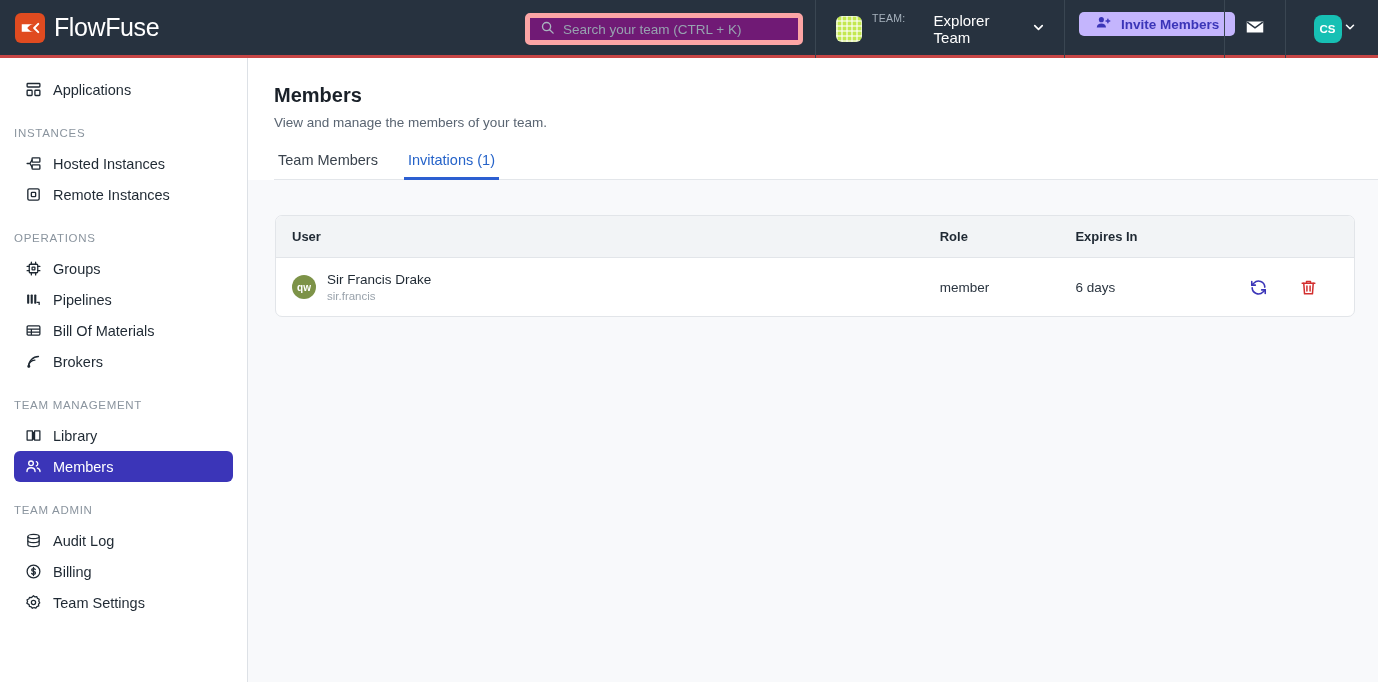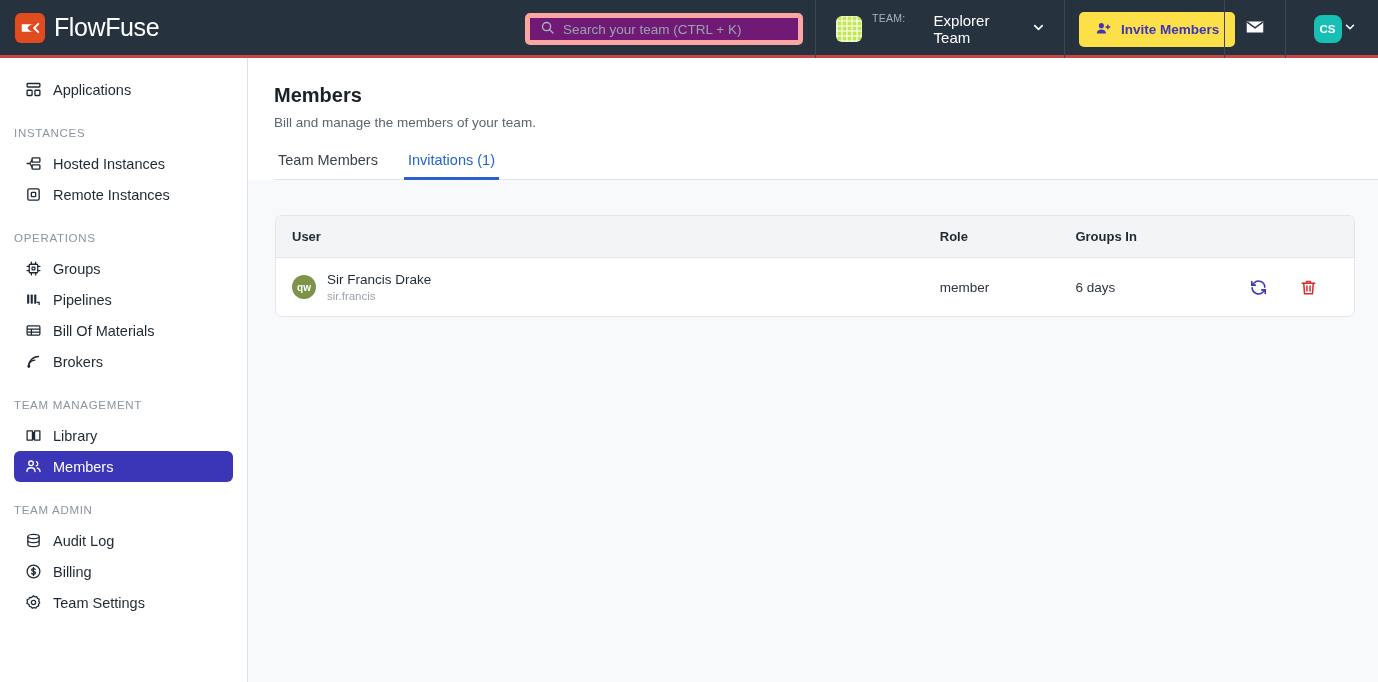--- a/index.html
+++ b/index.html
@@ -44,21 +44,21 @@
       repeating-linear-gradient(0deg, rgba(255,255,255,.55) 0 2px, transparent 2px 5px),
       repeating-linear-gradient(90deg, rgba(255,255,255,.55) 0 2px, transparent 2px 5px),
       #C3E84F;
   }
   .team-meta { display: flex; line-height: 1.15; flex: 1; gap: 28px; }
   .team-label { color: #A7B2BD; font-size: 10.5px; letter-spacing: .3px; }
   .team-name { color: #ffffff; font-size: 15px; font-weight: 400; }
 
   .invite-btn {
     position: absolute; left: 1079px; top: 12px;
-    height: 35px; background: #fde047; border-radius: 5px;
+    height: 24px; background: #c4b5fd; border-radius: 5px;
     display: flex; align-items: center; gap: 9px; padding: 0 16px;
     color: #3B35B8; font-size: 13.5px; font-weight: 700; cursor: pointer;
     border: none;
     justify-content: center;
   }
   .hdr-icon-btn {
     position: absolute; top: 0; height: 58px; width: 62px;
     display: flex; align-items: center; justify-content: center; cursor: pointer;
   }
   .mail-btn { left: 1224px; border-left: 1px solid #3A4652; border-right: 1px solid #3A4652; }
@@ -337,35 +337,35 @@
             <path d="M12 2.5l2.1 1.6 2.6-.3 1 2.4 2.3 1.2-.5 2.6 1.3 2.3-1.7 2 .2 2.6-2.5.8-1.5 2.1-2.5-.7-2.4 1-1.6-2-2.6-.5-.4-2.6L2.6 13l1-2.4-.7-2.5 2.4-1 1.3-2.3 2.6.2z"></path>
           </svg>
         </span>
         <span>Team Settings</span>
       </div>
     </div>
 
     <div class="main">
       <div class="main-head">
         <div class="page-title">Members</div>
-        <div class="page-sub">Bill and manage the members of your team.</div>
+        <div class="page-sub">View and manage the members of your team.</div>
         <div class="tabs">
           <div class="tab">Team Members</div>
           <div class="tab active">Invitations (1)</div>
         </div>
       </div>
 
       <div class="content">
         <div class="card">
           <table class="table">
             <thead>
               <tr>
                 <th class="col-user">User</th>
                 <th class="col-role">Role</th>
-                <th class="col-exp">Groups In</th>
+                <th class="col-exp">Expires In</th>
                 <th class="col-act"></th>
               </tr>
             </thead>
             <tbody>
               <tr>
                 <td>
                   <div class="user-cell">
                     <span class="user-avatar">qw</span>
                     <span>
                       <div class="user-name">Sir Francis Drake</div>

